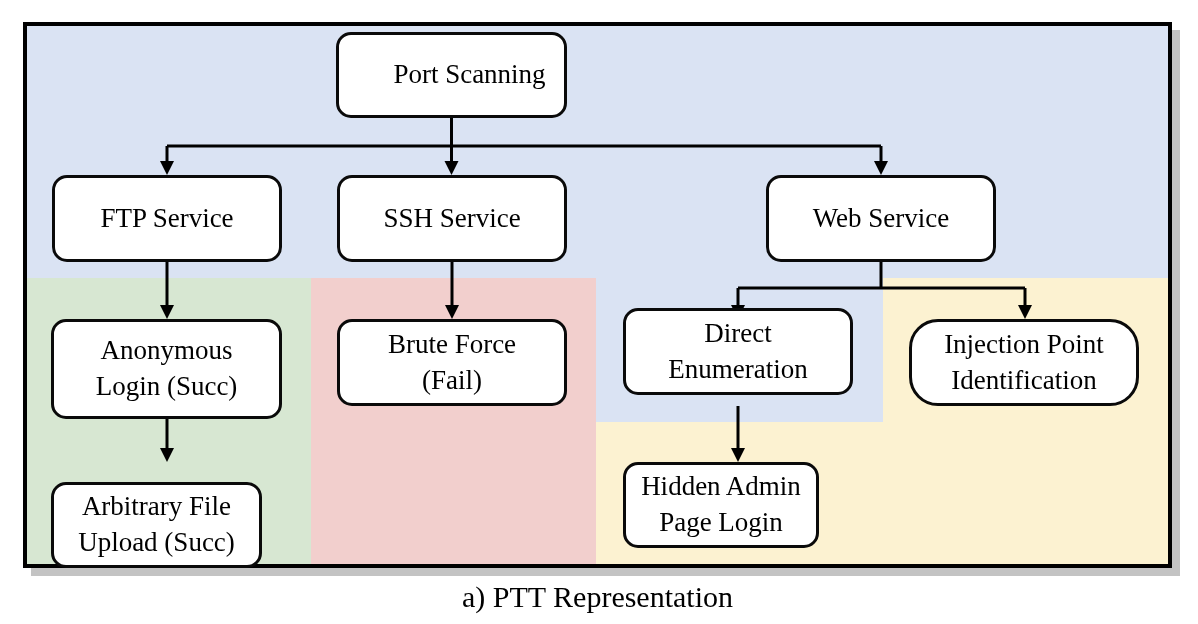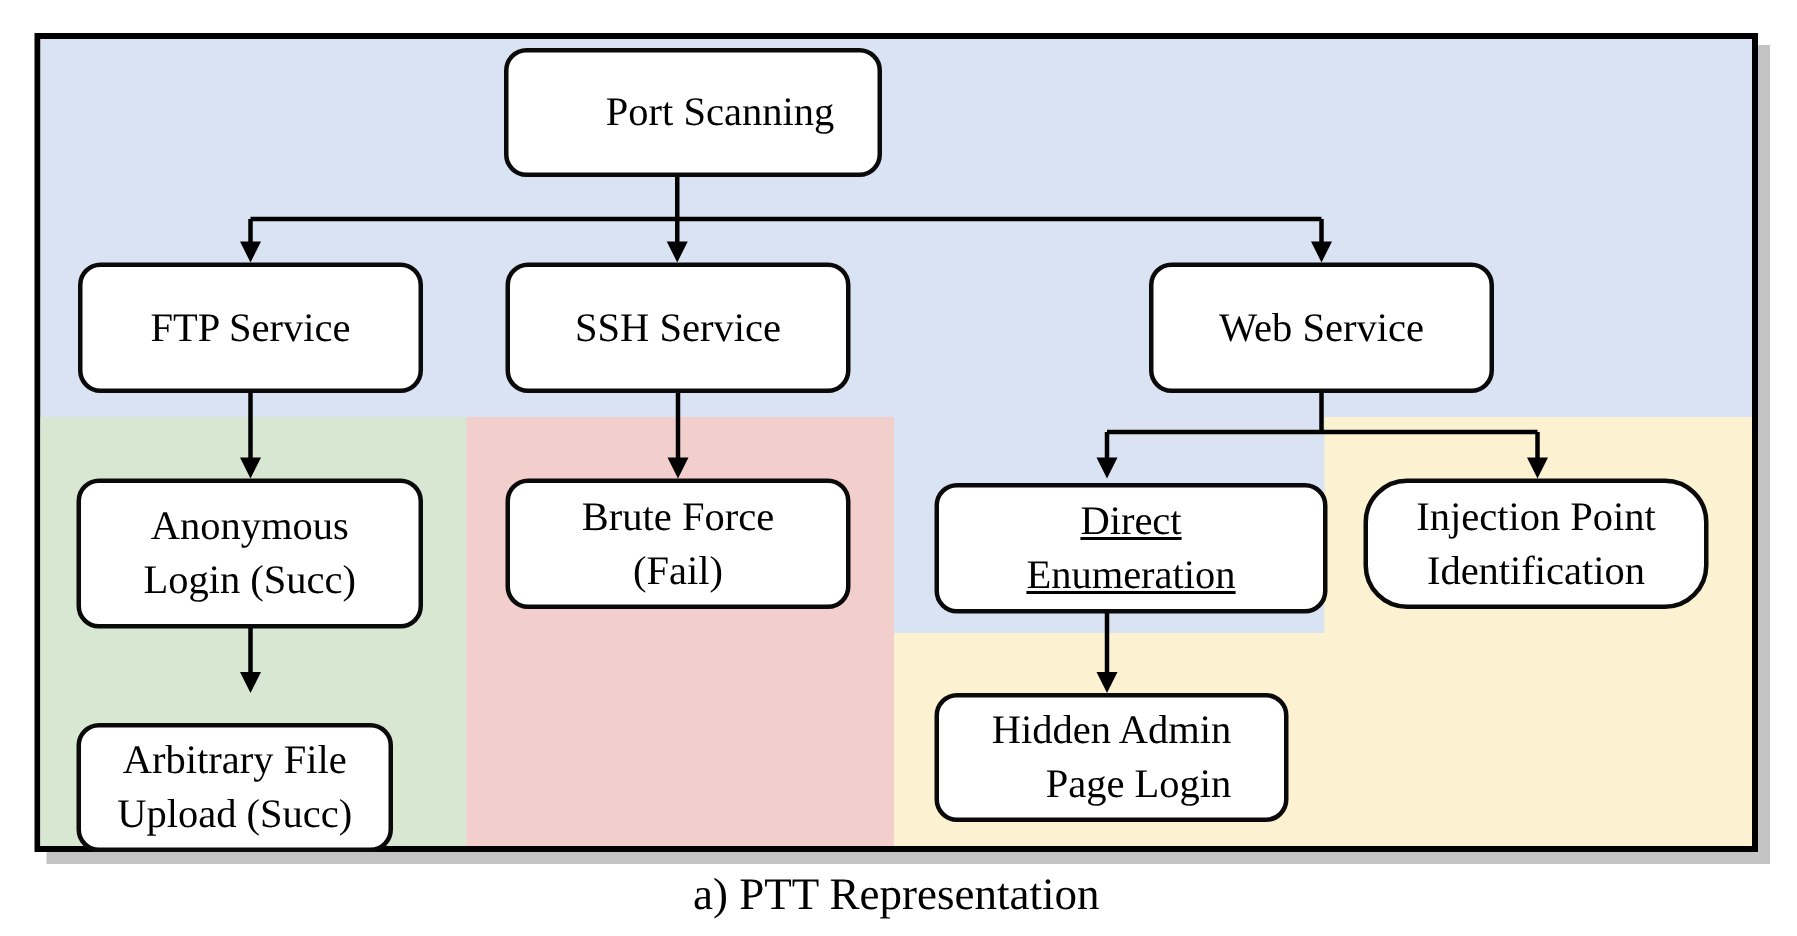--- a/index.html
+++ b/index.html
@@ -48,30 +48,30 @@
     border-radius: 15px;
     display: flex;
     align-items: center;
     justify-content: center;
     text-align: center;
     font-size: 27px;
     line-height: 1.32;
     color: #000000;
     white-space: pre-line;
   }
-  .pos-port   { left: 309px; top: 6px;   width: 252px; height: 86px; padding-left: 36px; }
+  .pos-port   { left: 309px; top: 6px;   width: 231px; height: 86px; padding-left: 36px; }
   .pos-ftp    { left: 25px;  top: 149px; width: 230px; height: 87px; }
   .pos-ssh    { left: 310px; top: 149px; width: 230px; height: 87px; }
   .pos-web    { left: 739px; top: 149px; width: 230px; height: 87px; text-align: right; }
   .pos-anon   { left: 24px;  top: 293px; width: 231px; height: 100px; }
   .pos-brute  { left: 310px; top: 293px; width: 230px; height: 87px; }
-  .pos-direct { left: 596px; top: 296px; width: 262px; height: 87px; text-decoration: underline; }
+  .pos-direct { left: 596px; top: 282px; width: 230px; height: 87px; }
   .pos-inject { left: 882px; top: 293px; width: 230px; height: 87px; border-radius: 29px; }
   .pos-arb    { left: 24px;  top: 436px; width: 211px; height: 86px; margin-top: 20px; }
-  .pos-hidden { left: 596px; top: 436px; width: 236px; height: 86px; text-align: right; }
+  .pos-hidden { left: 596px; top: 436px; width: 196px; height: 86px; }
   .caption {
     position: absolute;
     left: 23px;
     top: 580px;
     width: 1149px;
     text-align: center;
     font-size: 30px;
     font-weight: normal;
     color: #000000;
   }

